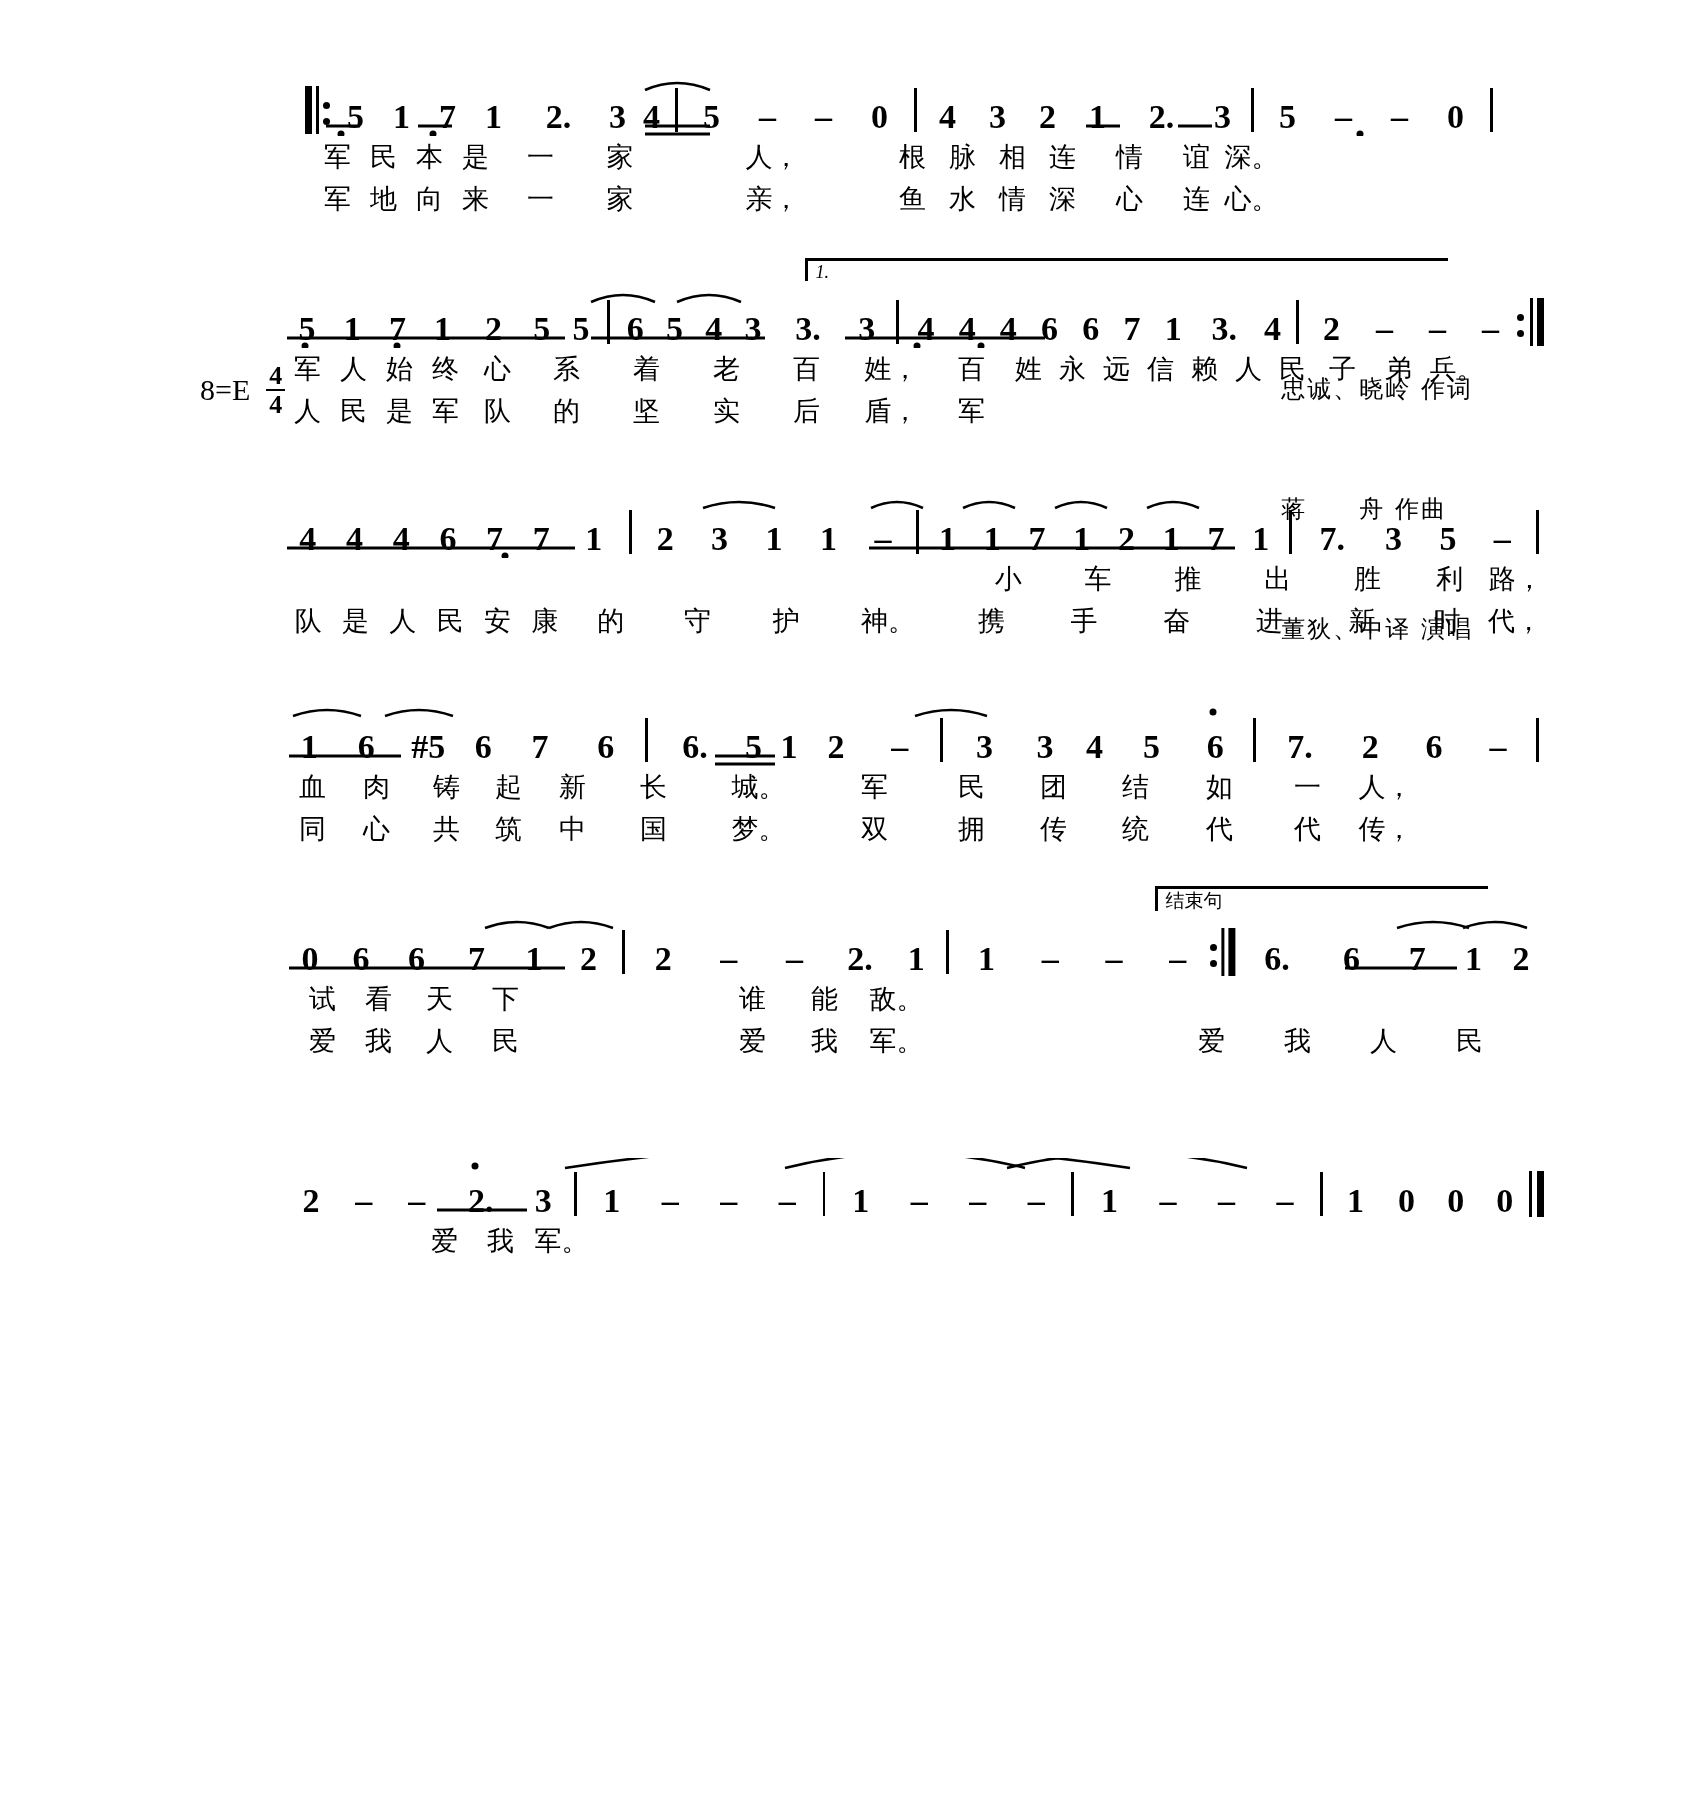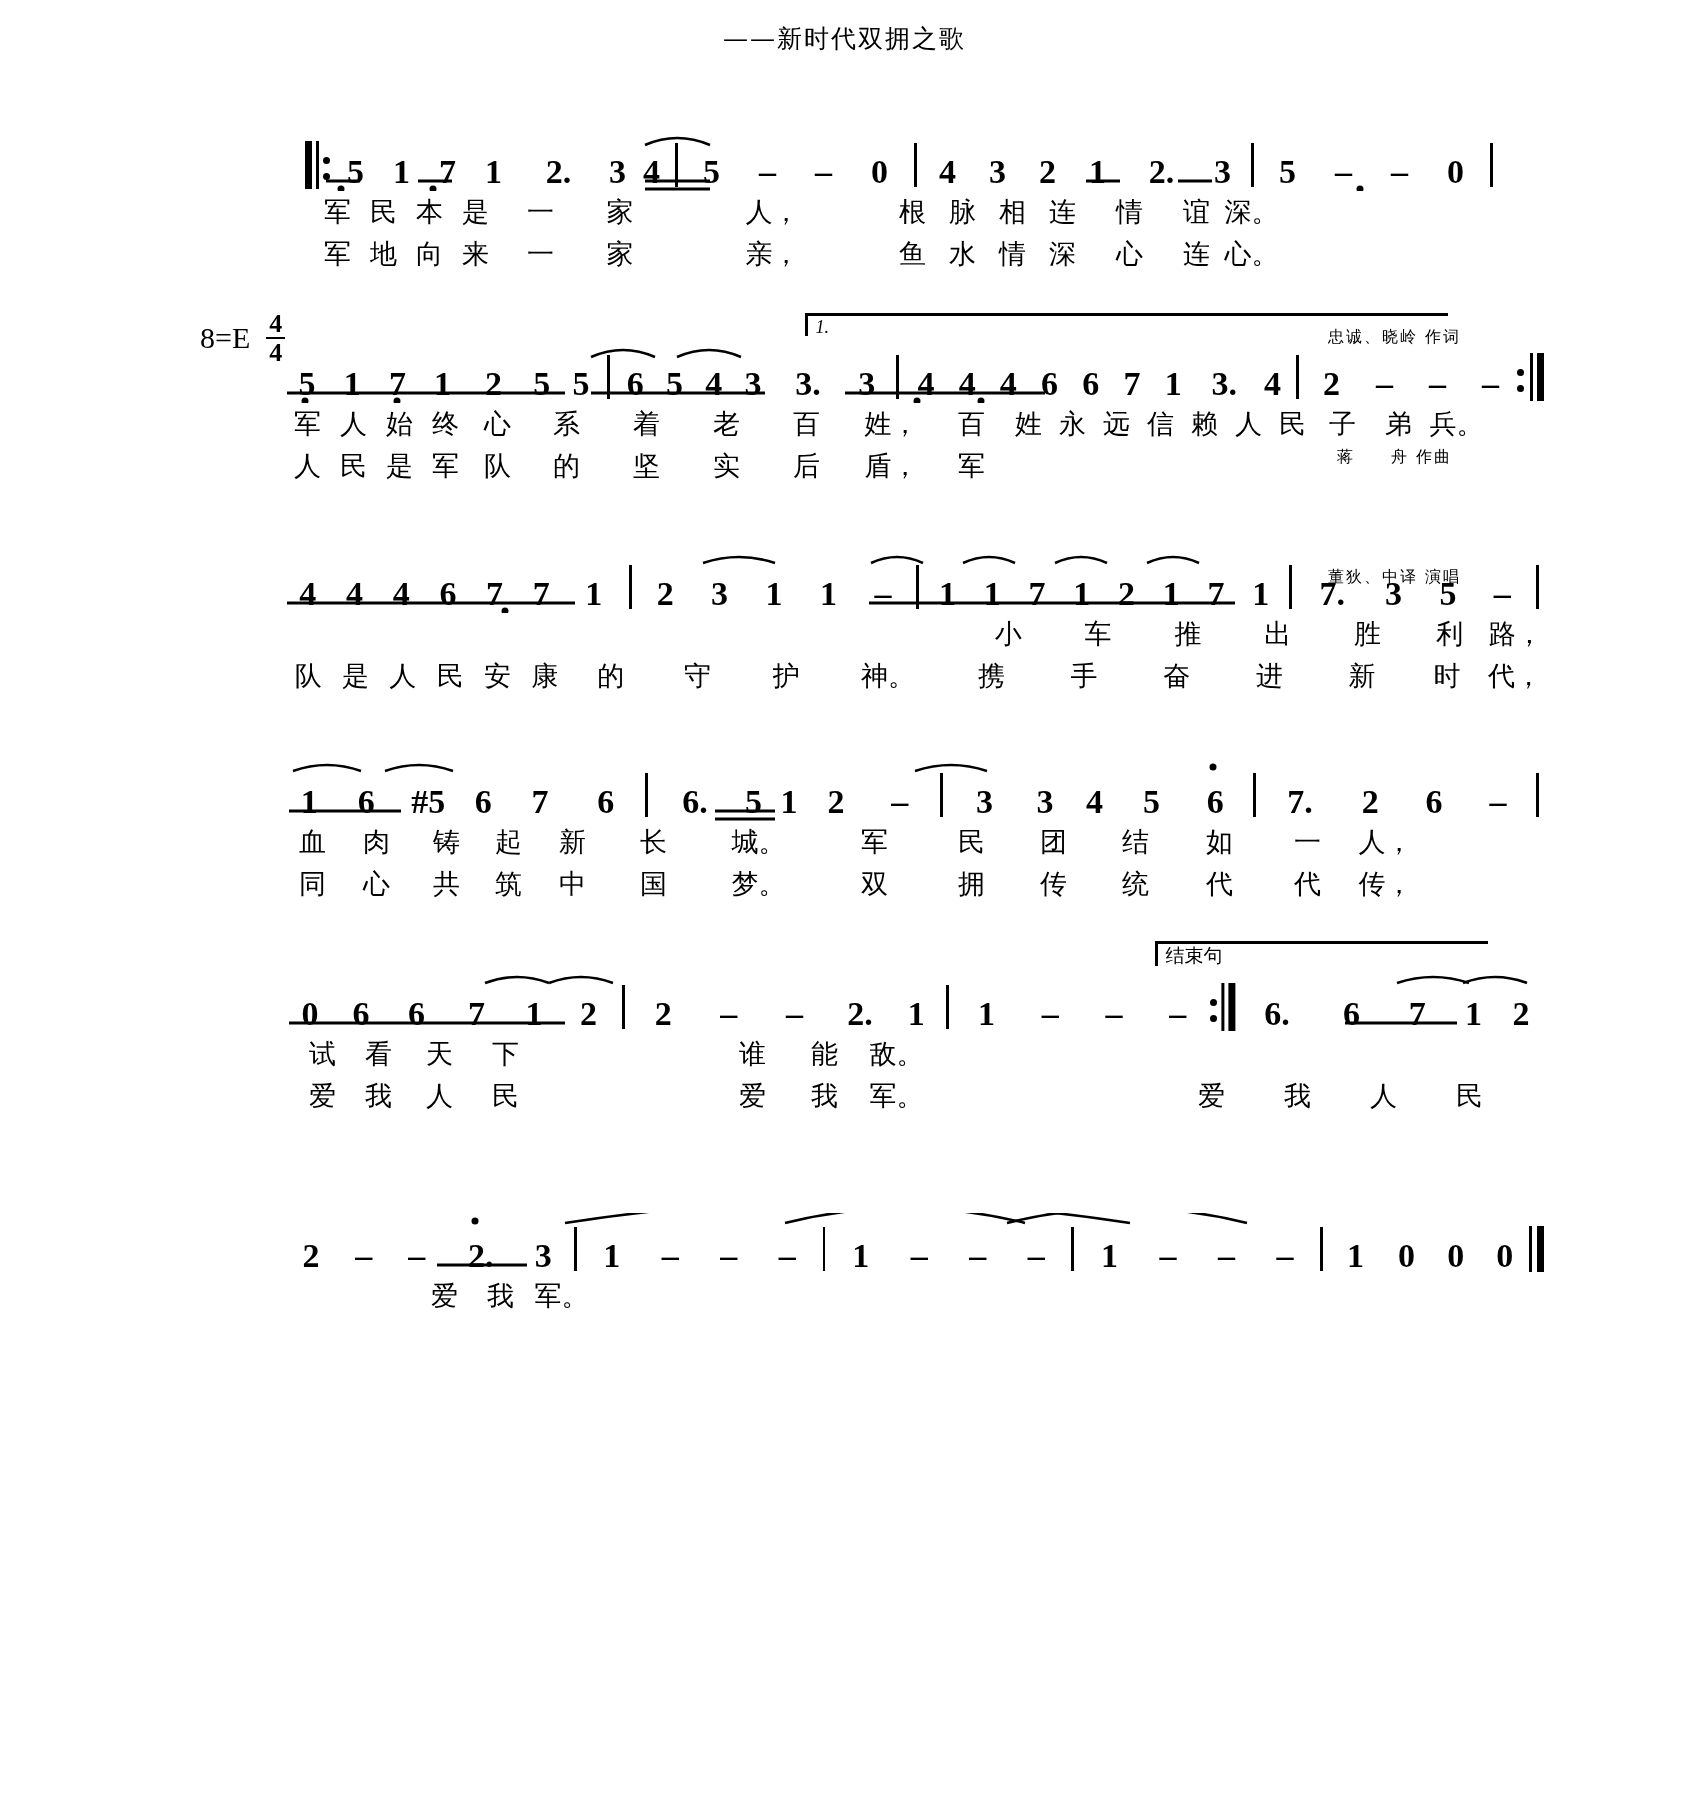--- a/index.html
+++ b/index.html
@@ -30,26 +30,26 @@
   }
   .subtitle {
     text-align: center;
     font-family: "DejaVu Serif", serif;
     font-size: 25px;
     letter-spacing: 2px;
     margin-top: 22px;
   }
   .credits {
     position: absolute;
-    right: 228px;
+    right: 216px;
     top: 215px;
     font-family: "DejaVu Serif", serif;
-    font-size: 16px;
+    font-size: 24px;
     line-height: 40px;
-    text-align: center;
+    text-align: left;
     white-space: pre;
   }
   .credits div { letter-spacing: 2px; }
   .keysig {
     position: absolute;
     left: 200px;
     top: 288px;
     font-family: "Liberation Serif", serif;
     font-size: 30px;
     display: flex;
@@ -182,21 +182,20 @@
     position: absolute;
     left: 0; top: 0;
     pointer-events: none;
   }
 </style>
 </head>
 <body>
 
 <div class="sheet">
 
-  <div class="subtitle">——新时代双拥之歌</div>
 
   <div class="credits">
     <div>忠诚、晓岭 作词</div>
     <div>蒋　　舟 作曲</div>
     <div>董狄、中译 演唱</div>
   </div>
 
   <div class="keysig">
     <span>8=E</span>
     <span class="frac">

